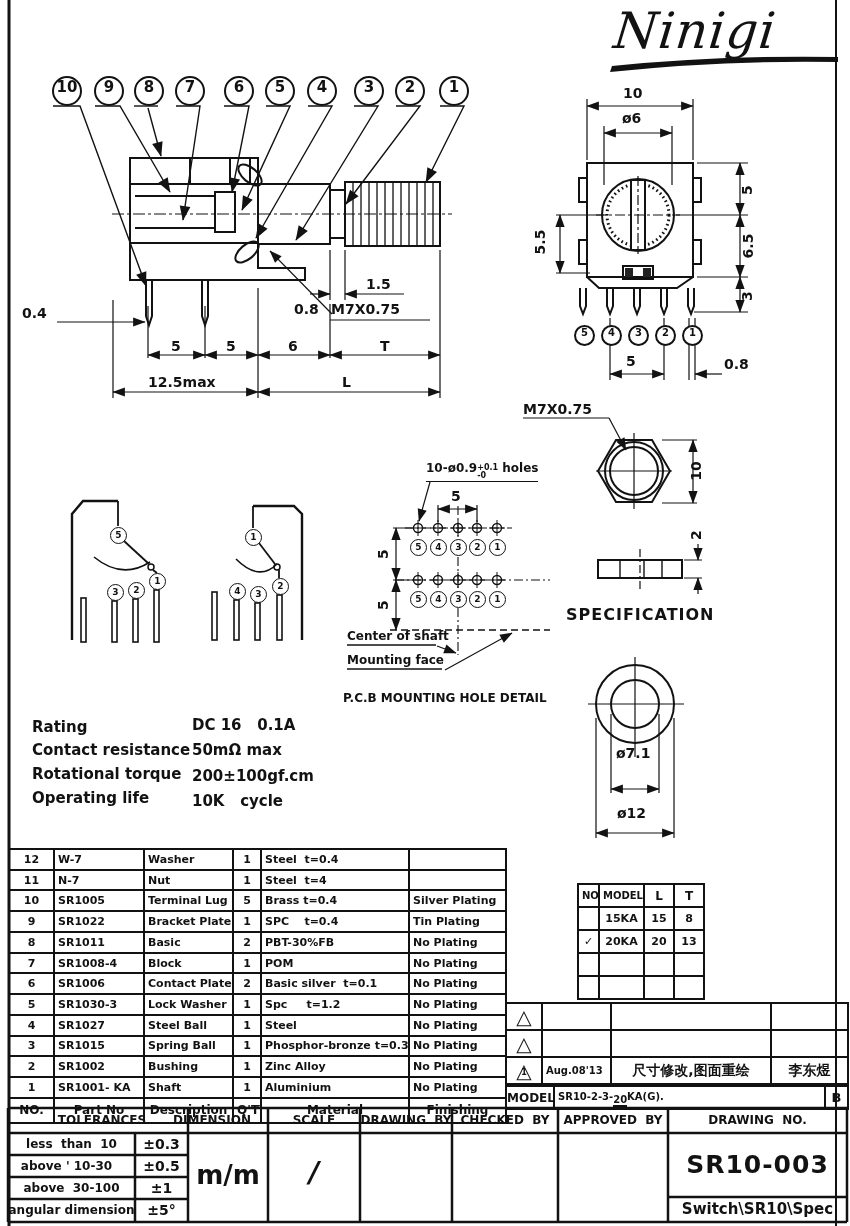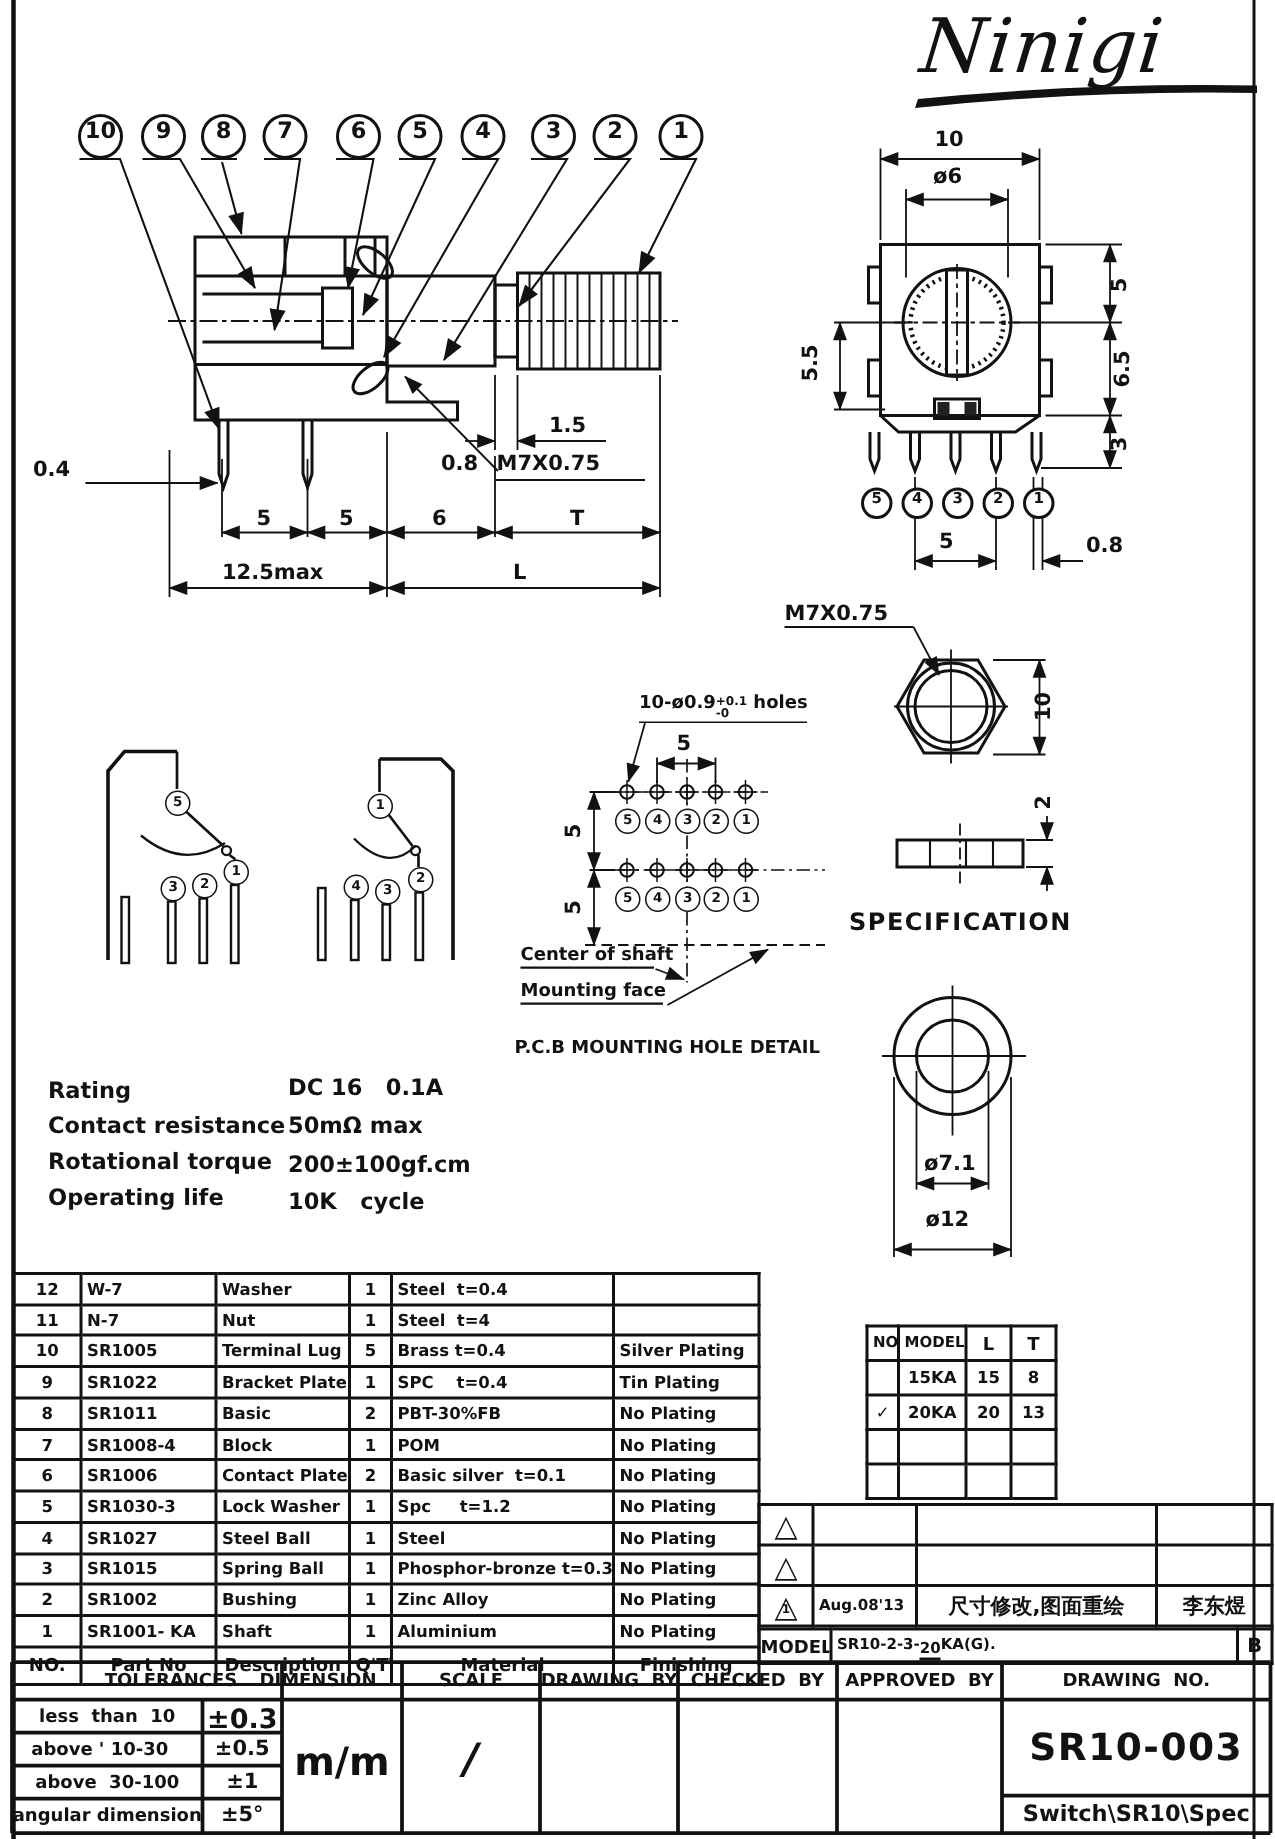--- a/index.html
+++ b/index.html
@@ -307,21 +307,21 @@
 <div class="pnum hnum" style="left:489px;top:539px">1</div>
 <div class="pnum hnum" style="left:410px;top:591px">5</div>
 <div class="pnum hnum" style="left:430px;top:591px">4</div>
 <div class="pnum hnum" style="left:450px;top:591px">3</div>
 <div class="pnum hnum" style="left:469px;top:591px">2</div>
 <div class="pnum hnum" style="left:489px;top:591px">1</div>
 <div class="dim s" style="left:347px;top:629px">Center of shaft</div>
 <div class="dim s" style="left:347px;top:653px">Mounting face</div>
 <div class="dim s" style="left:343px;top:691px">P.C.B MOUNTING HOLE DETAIL</div>
 
-<div class="dim" style="left:616px;top:768px">ø7.1</div>
+<div class="dim" style="left:616px;top:745px">ø7.1</div>
 <div class="dim" style="left:617px;top:805px">ø12</div>
 
 <div class="rate" style="left:32px;top:718px">Rating</div>
 <div class="rate" style="left:192px;top:716px">DC 16   0.1A</div>
 <div class="rate" style="left:32px;top:741px">Contact resistance</div>
 <div class="rate" style="left:192px;top:741px">50mΩ max</div>
 <div class="rate" style="left:32px;top:765px">Rotational torque</div>
 <div class="rate" style="left:192px;top:767px">200±100gf.cm</div>
 <div class="rate" style="left:32px;top:789px">Operating life</div>
 <div class="rate" style="left:192px;top:792px">10K   cycle</div>
@@ -521,30 +521,30 @@
       </colgroup>
   <tbody>
         <tr style="height:23px">
     <td class="tc" style="font-size:12px">MODEL</td>
     <td style="font-size:10px"><span>SR10-2-3-</span><span class="mark20">20</span><span>KA(G).</span></td>
     <td class="tc" style="font-size:13px">B</td>
   </tr>
 </tbody>
     </table>
 
-<div class="cell" style="left:24px;top:1113px;width:180px">TOLERANCES</div>
+<div class="cell" style="left:12px;top:1113px;width:180px">TOLERANCES</div>
 <div class="cell" style="left:172px;top:1113px;width:80px">DIMENSION</div>
 <div class="cell" style="left:268px;top:1113px;width:92px">SCALE</div>
 <div class="cell" style="left:360px;top:1113px;width:92px">DRAWING  BY</div>
 <div class="cell" style="left:452px;top:1113px;width:106px">CHECKED  BY</div>
 <div class="cell" style="left:558px;top:1113px;width:110px">APPROVED  BY</div>
 <div class="cell" style="left:668px;top:1113px;width:179px">DRAWING  NO.</div>
 
 <div class="cell" style="left:8px;top:1137px;width:127px">less  than  10</div>
-<div class="cell" style="left:135px;top:1136px;width:53px;font-size:18px">±0.3</div>
+<div class="cell" style="left:135px;top:1136px;width:53px;font-size:14px">±0.3</div>
 <div class="cell" style="left:8px;top:1159px;width:117px">above ' 10-30</div>
 <div class="cell" style="left:135px;top:1158px;width:53px;font-size:14px">±0.5</div>
 <div class="cell" style="left:8px;top:1181px;width:127px">above  30-100</div>
 <div class="cell" style="left:135px;top:1180px;width:53px;font-size:14px">±1</div>
 <div class="cell" style="left:8px;top:1203px;width:127px">angular dimension</div>
 <div class="cell" style="left:135px;top:1202px;width:53px;font-size:14px">±5°</div>
 
 <div class="cell" style="left:188px;top:1160px;width:80px;font:bold 26px 'DejaVu Sans',sans-serif">m/m</div>
 <div class="cell" style="left:268px;top:1156px;width:92px;font:italic bold 28px 'DejaVu Sans',sans-serif">/</div>
 <div class="cell" style="left:668px;top:1150px;width:179px;font:bold 25px 'DejaVu Sans',sans-serif;letter-spacing:1px">SR10-003</div>

